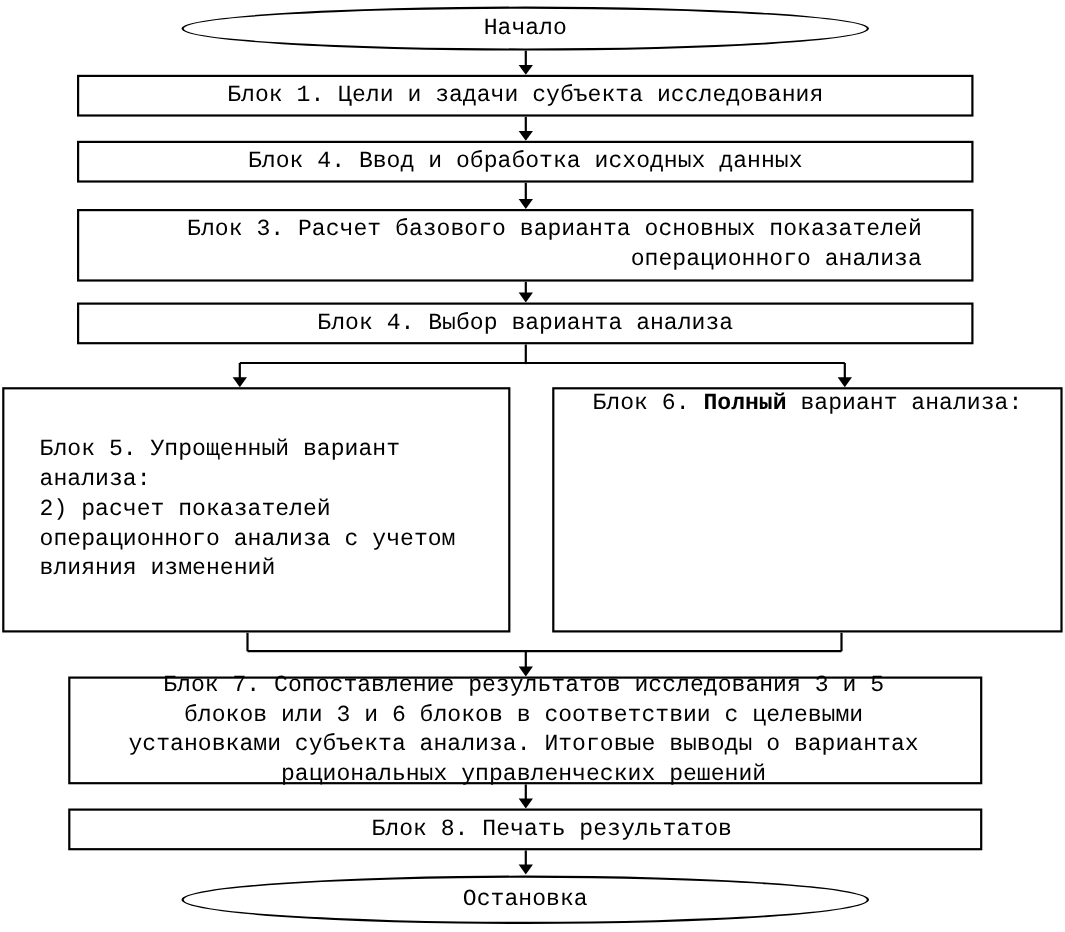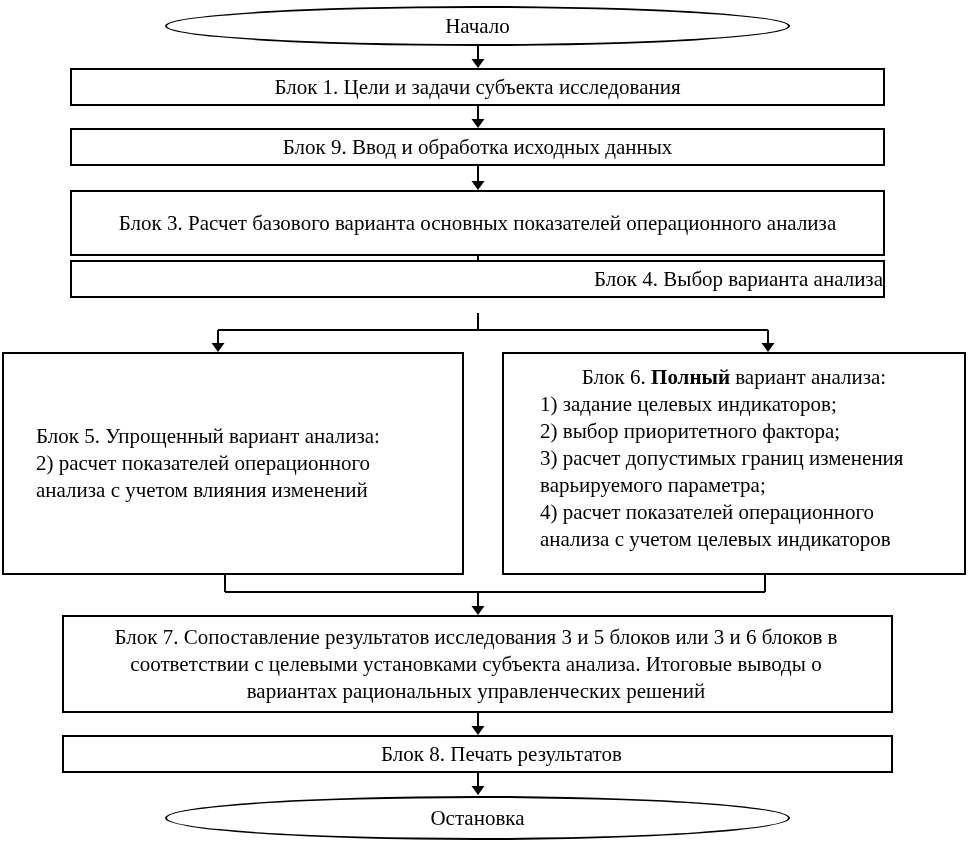--- a/index.html
+++ b/index.html
@@ -6,21 +6,21 @@
     margin: 0;
     padding: 0;
     background: #ffffff;
   }
   .canvas {
     position: relative;
     width: 832px;
     height: 847px;
     background: #ffffff;
     color: #000000;
-    font-family: Liberation Serif, serif;
+    font-family: Liberation Mono, monospace;
     font-size: 21px;
     line-height: 27px;
   }
   svg.connectors {
     position: absolute;
     left: 0;
     top: 0;
     width: 968px;
     height: 847px;
   }
@@ -39,21 +39,21 @@
     justify-content: center;
     text-align: center;
   }
   .pad-h-45 { padding-left: 45px; padding-right: 45px; text-align: right; }
   .pad-h-48 { padding-left: 45px; padding-right: 48px; justify-content: flex-end; }
   .b5-content {
     width: 394px;
     margin: 0 auto;
     text-align: left;
   }
-  .b6-box { padding-top: 10px; }
+  .b6-box { }
   .b6-title { text-align: center; }
   .b6-items { padding: 0 60px 0 36px; text-align: left; }
   .bold { font-weight: bold; }
 </style>
 </head>
 <body>
 
 <div class="canvas">
 
   <svg class="connectors" viewBox="0 0 968 847">
@@ -88,47 +88,41 @@
 
   <div class="node terminator center" style="left:165px; top:6px; width:625px; height:40px;">
     <span>Начало</span>
   </div>
 
   <div class="node center" style="left:70px; top:68px; width:815px; height:38px;justify-content:center;">
     <span>Блок 1. Цели и задачи субъекта исследования</span>
   </div>
 
   <div class="node center" style="left:70px; top:128px; width:815px; height:38px;">
-    <span>Блок 9. Ввод и обработка исходных данных</span>
+    <span>Блок 4. Ввод и обработка исходных данных</span>
   </div>
 
   <div class="node center pad-h-45" style="left:70px; top:190px; width:815px; height:66px;">
     <span>Блок 3. Расчет базового варианта основных показателей операционного анализа</span>
   </div>
 
-  <div class="node center" style="left:70px; top:260px; width:815px; height:38px;justify-content:flex-end;">
+  <div class="node center" style="left:70px; top:275px; width:815px; height:38px;">
     <span>Блок 4. Выбор варианта анализа</span>
   </div>
 
   <div class="node center" style="left:2px; top:352px; width:462px; height:223px;">
     <div class="b5-content">
       <div>Блок 5. Упрощенный вариант анализа:</div>
       <div>2) расчет показателей операционного анализа с учетом влияния изменений</div>
     </div>
   </div>
 
   <div class="node b6-box" style="left:502px; top:352px; width:464px; height:223px;">
     <div class="b6-title">
       <span>Блок 6. </span><span class="bold">Полный</span><span> вариант анализа:</span>
-    </div>
-    <div class="b6-items">
-      <div>1) задание целевых индикаторов;</div>
-      <div>2) выбор приоритетного фактора;</div>
-      <div>3) расчет допустимых границ изменения варьируемого параметра;</div>
-      <div>4) расчет показателей операционного анализа с учетом целевых индикаторов</div>
     </div>
   </div>
 
   <div class="node center pad-h-48" style="left:62px; top:615px; width:831px; height:98px;">
     <span>Блок 7. Сопоставление результатов исследования 3 и 5 блоков или 3 и 6 блоков в соответствии с целевыми установками субъекта анализа. Итоговые выводы о вариантах рациональных управленческих решений</span>
   </div>
 
   <div class="node center" style="left:62px; top:735px; width:831px; height:38px;padding-left:48px;">
     <span>Блок 8. Печать результатов</span>
   </div>

